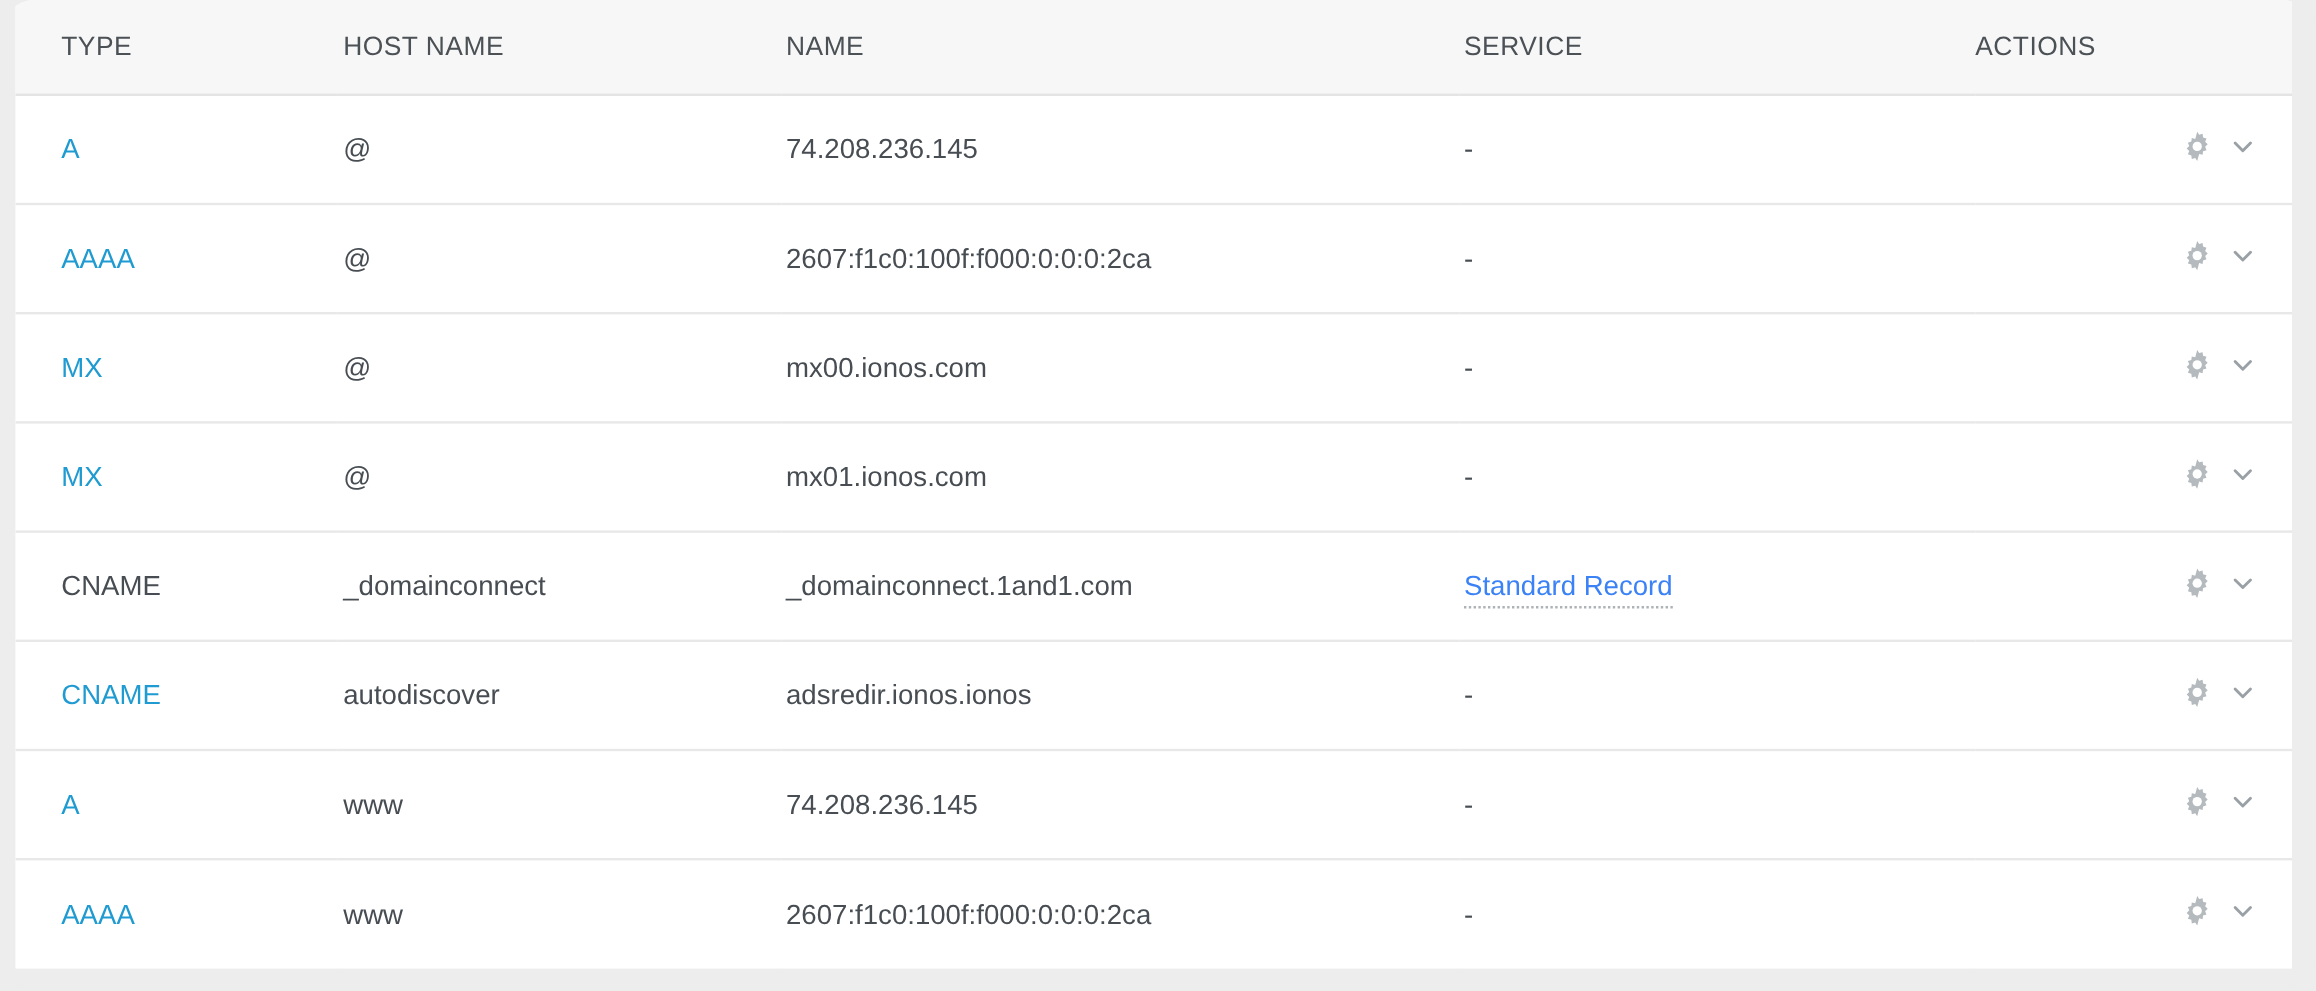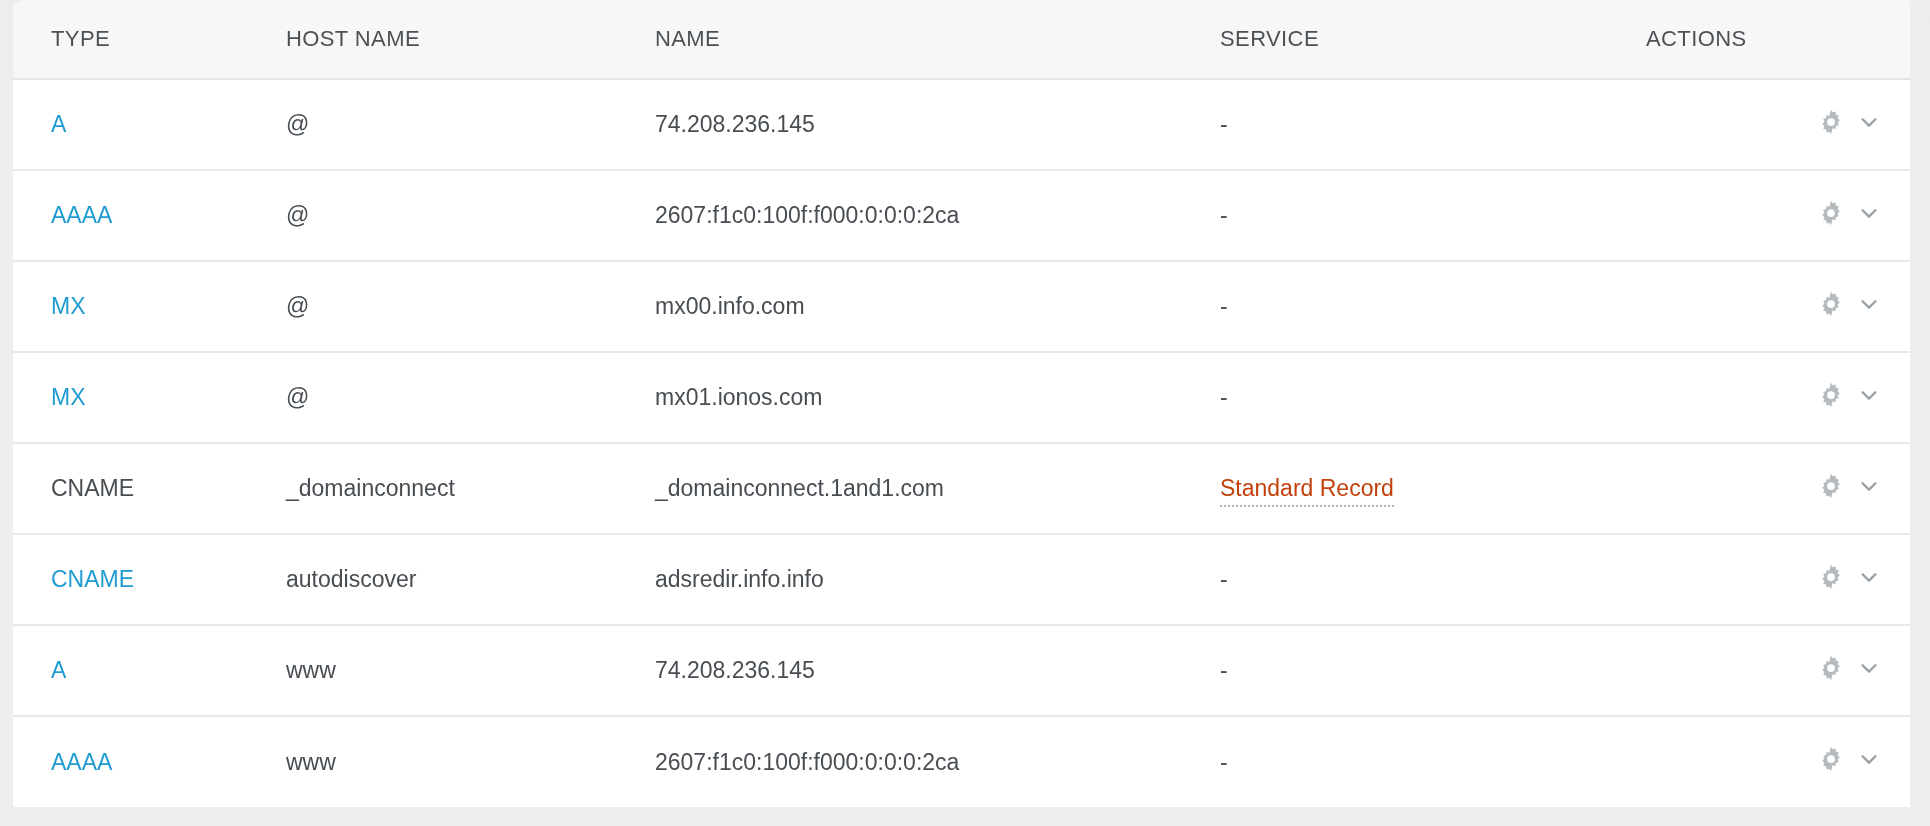--- a/index.html
+++ b/index.html
@@ -84,21 +84,21 @@
     text-decoration: none;
     cursor: pointer;
   }
   .rec-plain {
     color: #474d52;
   }
   .dash {
     color: #474d52;
   }
   .tooltip-text {
-    color: #c2410c;
+    color: #3b82f6;
     border-bottom: 2px dotted #aeb3b7;
     padding-bottom: 4px;
     cursor: help;
   }
 
   
   .actions-wrap {
     display: inline-flex;
     align-items: center;
     gap: 12px;
@@ -159,21 +159,21 @@
                   <circle cx="12" cy="12" r="3.1" fill="#ffffff"></circle>
                 </svg></span>
               <span class="chev-icon"><svg viewBox="0 0 24 24" width="22" height="22" aria-hidden="true">
                   <polyline points="5,9 12,16 19,9" fill="none" stroke="#9aa1a6" stroke-width="2.6" stroke-linecap="round" stroke-linejoin="round"></polyline>
                 </svg></span>
             </span></td>
         </tr>
         <tr>
           <td class="col-type"><span class="rec-link">MX</span></td>
           <td class="col-host"><span>@</span></td>
-          <td class="col-value"><span>mx00.info.com</span></td>
+          <td class="col-value"><span>mx00.ionos.com</span></td>
           <td class="col-service"><span class="dash">-</span></td>
           <td class="col-actions"><span class="actions-wrap">
               <span class="gear-icon"><svg viewBox="0 0 24 24" width="30" height="30" aria-hidden="true">
                   <path fill="#b4babd" d="M12 2.2l1.3 2.0 2.3-0.6 0.3 2.4 2.3 0.7-0.9 2.2 1.7 1.7-1.7 1.7 0.9 2.2-2.3 0.7-0.3 2.4-2.3-0.6L12 21.8l-1.3-2.0-2.3 0.6-0.3-2.4-2.3-0.7 0.9-2.2L5 13.4l1.7-1.7-0.9-2.2 2.3-0.7 0.3-2.4 2.3 0.6z"></path>
                   <circle cx="12" cy="12" r="3.1" fill="#ffffff"></circle>
                 </svg></span>
               <span class="chev-icon"><svg viewBox="0 0 24 24" width="22" height="22" aria-hidden="true">
                   <polyline points="5,9 12,16 19,9" fill="none" stroke="#9aa1a6" stroke-width="2.6" stroke-linecap="round" stroke-linejoin="round"></polyline>
                 </svg></span>
             </span></td>
@@ -204,21 +204,21 @@
                   <circle cx="12" cy="12" r="3.1" fill="#ffffff"></circle>
                 </svg></span>
               <span class="chev-icon"><svg viewBox="0 0 24 24" width="22" height="22" aria-hidden="true">
                   <polyline points="5,9 12,16 19,9" fill="none" stroke="#9aa1a6" stroke-width="2.6" stroke-linecap="round" stroke-linejoin="round"></polyline>
                 </svg></span>
             </span></td>
         </tr>
         <tr>
           <td class="col-type"><span class="rec-link">CNAME</span></td>
           <td class="col-host"><span>autodiscover</span></td>
-          <td class="col-value"><span>adsredir.info.info</span></td>
+          <td class="col-value"><span>adsredir.ionos.ionos</span></td>
           <td class="col-service"><span class="dash">-</span></td>
           <td class="col-actions"><span class="actions-wrap">
               <span class="gear-icon"><svg viewBox="0 0 24 24" width="30" height="30" aria-hidden="true">
                   <path fill="#b4babd" d="M12 2.2l1.3 2.0 2.3-0.6 0.3 2.4 2.3 0.7-0.9 2.2 1.7 1.7-1.7 1.7 0.9 2.2-2.3 0.7-0.3 2.4-2.3-0.6L12 21.8l-1.3-2.0-2.3 0.6-0.3-2.4-2.3-0.7 0.9-2.2L5 13.4l1.7-1.7-0.9-2.2 2.3-0.7 0.3-2.4 2.3 0.6z"></path>
                   <circle cx="12" cy="12" r="3.1" fill="#ffffff"></circle>
                 </svg></span>
               <span class="chev-icon"><svg viewBox="0 0 24 24" width="22" height="22" aria-hidden="true">
                   <polyline points="5,9 12,16 19,9" fill="none" stroke="#9aa1a6" stroke-width="2.6" stroke-linecap="round" stroke-linejoin="round"></polyline>
                 </svg></span>
             </span></td>

